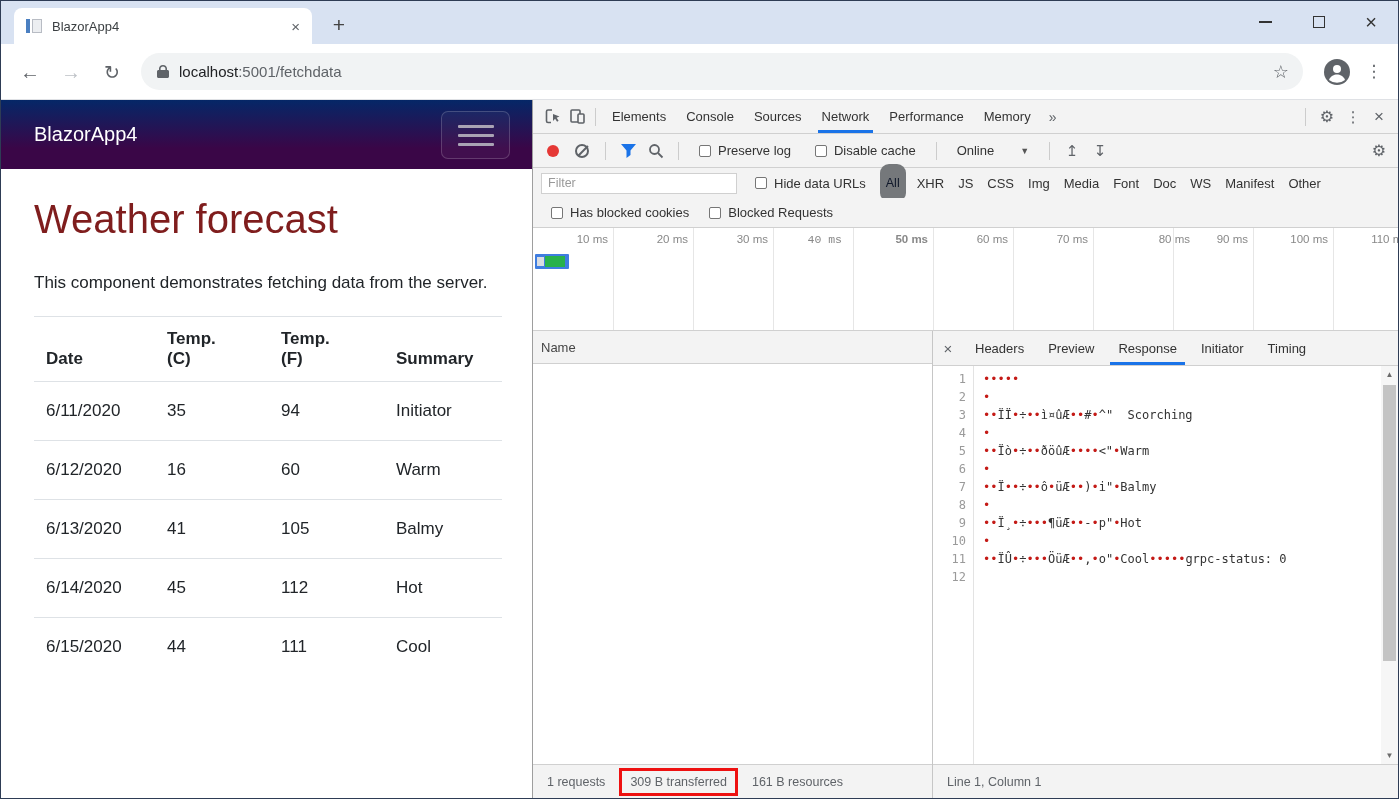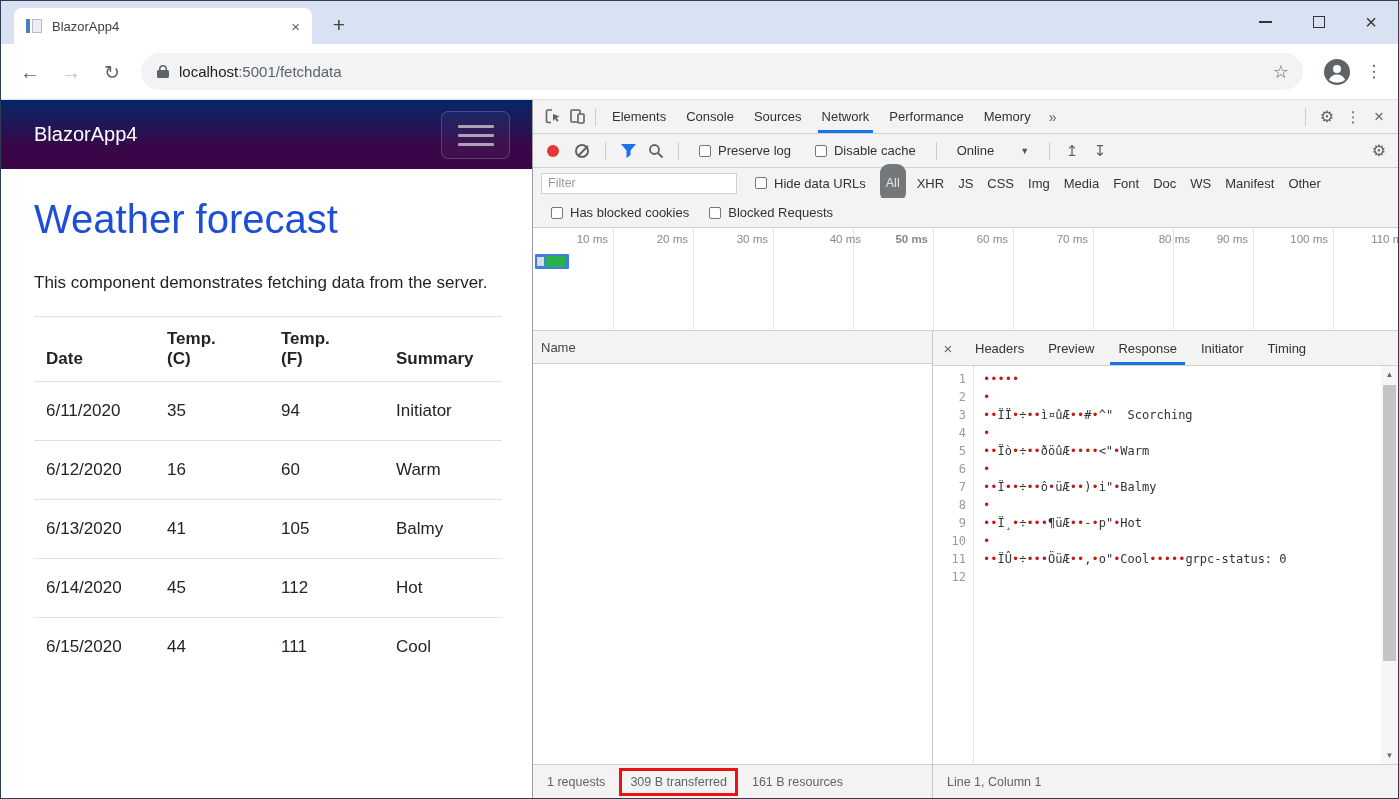--- a/index.html
+++ b/index.html
@@ -41,21 +41,21 @@
   
   .page { position:absolute; left:0; top:99px; width:531px; bottom:0; background:#fff; overflow:hidden; }
   .bz-nav { height:69px; background-image:linear-gradient(180deg, #052767 0%, #3a0647 70%);
             display:flex; align-items:center; padding:0 33px; }
   .bz-brand { color:#fff; font-size:20px; }
   .bz-toggler { position:absolute; right:22px; top:11px; width:69px; height:48px;
                 border:1px solid rgba(255,255,255,0.18); border-radius:7px; background:rgba(255,255,255,0.04);
                 display:flex; flex-direction:column; justify-content:center; align-items:center; gap:6px; }
   .bz-toggler i { width:36px; height:3px; background:#a9a3b4; border-radius:1px; }
   .bz-content { padding:28px 30px 0 33px; }
-  .bz-title { font-size:40px; font-weight:400; color:#1d4ed8; letter-spacing:0; }
+  .bz-title { font-size:40px; font-weight:400; color:#7f1d1d; letter-spacing:0; }
   .bz-desc { margin-top:26px; font-size:17px; line-height:30px; color:#212529; max-width:470px; }
   .bz-table { margin-top:18px; width:468px; border-collapse:collapse; font-size:17px; color:#212529; }
   .bz-table th { text-align:left; vertical-align:bottom; font-weight:700; padding:12px;
                  border-top:1px solid #dee2e6; border-bottom:1px solid #dee2e6; white-space:pre-line; }
   .bz-table td { padding:19px 12px; border-top:1px solid #dee2e6; }
   .bz-table tr td:first-child, .bz-table tr th:first-child { width:121px; }
   .bz-table tr td:nth-child(2), .bz-table tr th:nth-child(2) { width:114px; }
   .bz-table tr td:nth-child(3), .bz-table tr th:nth-child(3) { width:115px; }
   .bz-table tbody tr:first-child td { border-top:none; }
 
@@ -82,21 +82,21 @@
         display:inline-block; flex:0 0 auto; }
   .cklabel { display:flex; align-items:center; gap:7px; font-size:13px; color:#333; margin:0 10px; }
   .throttle { display:flex; align-items:center; gap:26px; font-size:13px; color:#333; margin:0 10px; }
   .caret { font-size:9px; color:#555; }
   .arrow-glyph { font-size:15px; color:#5f6368; width:24px; text-align:center; }
 
   .dt-filterbar { top:68px; height:30px; padding-left:8px; gap:0; }
   .filter-input { width:196px; height:21px; border:1px solid #d0d0d0; background:#fff; font-size:12.5px;
                   padding:0 6px; color:#333; font-family:"Liberation Sans", sans-serif; }
   .filter-input::placeholder { color:#9a9a9a; }
-  .all-pill { background:#75787b; color:#e5e5e5; border-radius:9px; padding:12px 6px; font-size:12.5px; margin:0 4px; }
+  .all-pill { background:#75787b; color:#0f172a; border-radius:9px; padding:12px 6px; font-size:12.5px; margin:0 4px; }
   .ftype { font-size:13px; color:#333; padding:0 7px; }
   .dt-checkrow { top:98px; height:30px; border-bottom:1px solid #d0d0d0; padding-left:8px; }
 
   .dt-timeline { position:absolute; top:128px; left:0; right:0; height:103px; background:#fff;
                  border-bottom:1px solid #d0d0d0; overflow:hidden; }
   .tl-line { position:absolute; top:0; bottom:0; width:1px; background:#e6e6e6; }
   .tl-label { position:absolute; top:5px; width:70px; text-align:right; font-size:11.5px; color:#888; }
   .wf-bar { position:absolute; left:2px; top:26px; width:34px; height:15px; background:#3f7de0; border-radius:1px; }
   .wf-gray { position:absolute; left:2px; top:3px; width:7px; height:9px; background:#d9dde2; }
   .wf-green { position:absolute; left:10px; top:2px; right:4px; bottom:2px; background:#28b14c; }
@@ -351,21 +351,21 @@
           <span class="wf-gray"></span>
           <span class="wf-green"></span>
         </div>
     <span class="tl-line" style="left: 80px;"></span>
         <span class="tl-label" style="left: 5px;">10 ms</span>
         <span class="tl-line" style="left: 160px;"></span>
         <span class="tl-label" style="left: 85px;">20 ms</span>
         <span class="tl-line" style="left: 240px;"></span>
         <span class="tl-label" style="left: 165px;">30 ms</span>
         <span class="tl-line" style="left: 320px;"></span>
-        <span class="tl-label" style="left: 258px;">40 ms</span>
+        <span class="tl-label" style="left: 239px; font-family: Liberation Mono, monospace;">40 ms</span>
         <span class="tl-line" style="left: 400px;"></span>
         <span class="tl-label" style="left: 325px; font-weight: bold;">50 ms</span>
         <span class="tl-line" style="left: 480px;"></span>
         <span class="tl-label" style="left: 405px;">60 ms</span>
         <span class="tl-line" style="left: 560px;"></span>
         <span class="tl-label" style="left: 485px;">70 ms</span>
         <span class="tl-line" style="left: 640px;"></span>
         <span class="tl-label" style="left: 587px;">80 ms</span>
         <span class="tl-line" style="left: 720px;"></span>
         <span class="tl-label" style="left: 645px;">90 ms</span>

